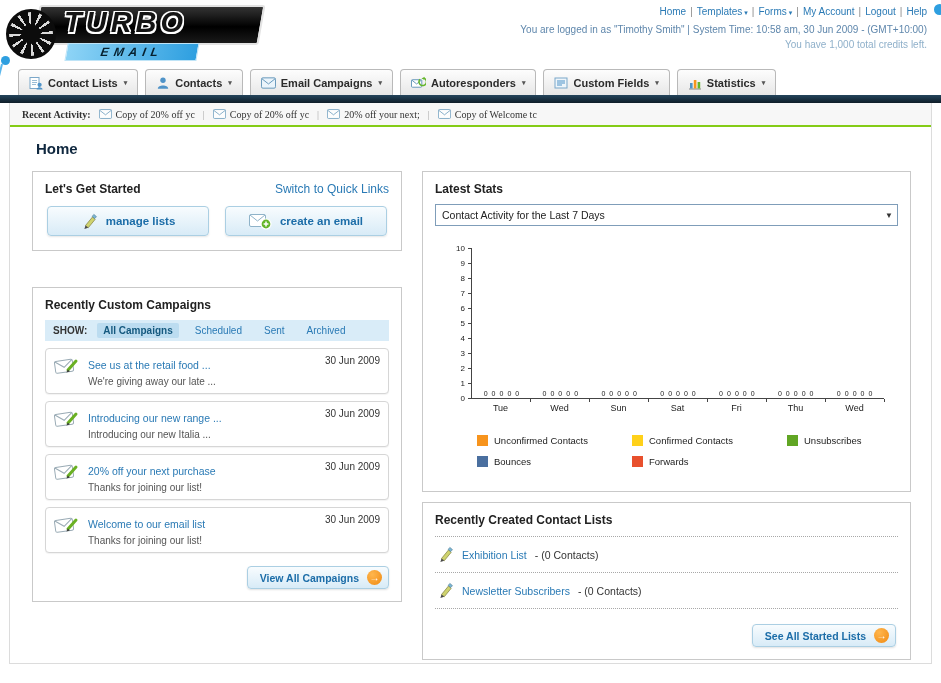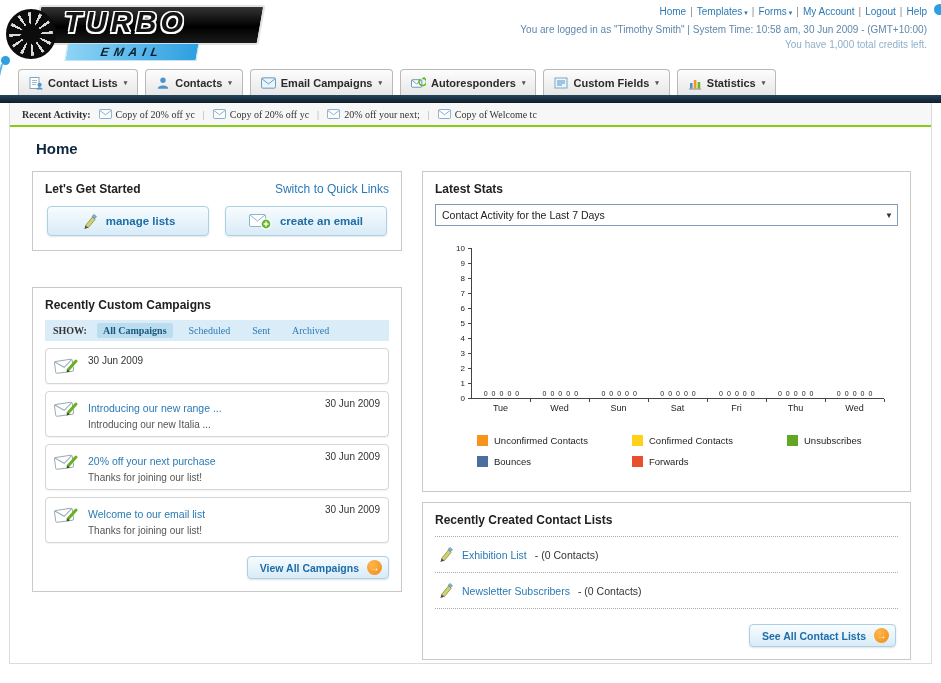--- a/index.html
+++ b/index.html
@@ -50,21 +50,21 @@
   .panel-title{font-size:12px;font-weight:bold;color:#222;}
   
   .gs-panel{margin-bottom:36px;}
   .gs-header{display:flex;justify-content:space-between;align-items:center;}
   .gs-link{font-size:12px;color:#2a7ab5;cursor:pointer;text-decoration:none;}
   .gs-buttons{display:flex;gap:16px;margin:10px 2px 4px;}
   .big-btn{display:flex;align-items:center;justify-content:center;gap:8px;width:163px;height:28px;
     background:linear-gradient(#f8fcfe,#d8ebf7);border:1px solid #abcfe3;border-radius:4px;
     color:#1c6da8;font-weight:bold;font-size:11.5px;cursor:pointer;box-shadow:0 1px 2px rgba(0,0,0,.1);}
   
-  .show-bar{display:flex;align-items:center;gap:10px;background:#d9ecf8;padding:3px 8px;margin-top:8px;font-size:10px;font-family:Liberation Serif, serif;}
+  .show-bar{display:flex;align-items:center;gap:10px;background:#d9ecf8;padding:3px 8px;margin-top:8px;font-size:10px;}
   .show-label{font-weight:bold;color:#333;}
   .filter{color:#2a7ab5;cursor:pointer;padding:2px 6px;border-radius:2px;}
   .filter.active{background:#bcdcf0;color:#15597f;font-weight:bold;}
   .camp-row{display:flex;align-items:flex-start;gap:8px;border:1px solid #d6d6d6;border-radius:4px;
     padding:6px 8px;margin-top:7px;background:#fff;box-shadow:0 1px 1px rgba(0,0,0,.05);}
   .camp-texts{flex:1;min-width:0;}
   .camp-title{color:#2a7ab5;font-size:10.5px;cursor:pointer;}
   .camp-sub{color:#555;font-size:10px;margin-top:3px;}
   .camp-date{font-size:10px;color:#333;white-space:nowrap;}
   .panel-footer{display:flex;justify-content:flex-end;margin-top:13px;margin-bottom:2px;}
@@ -283,20 +283,21 @@
                 <span class="icon">
                   <svg width="26" height="22" viewBox="0 0 26 22">
                     <g transform="rotate(-8 12 11)">
                       <rect x="1" y="5" width="18" height="12" rx="1.5" fill="#fff" stroke="#9aabb5"></rect>
                       <path d="M1.5 5.5 L10 12 L18.5 5.5" fill="none" stroke="#9aabb5"></path>
                     </g>
                     <path d="M14 15 L22 6" stroke="#6ab023" stroke-width="3" stroke-linecap="round"></path>
                     <path d="M12.4 17.6 l1.4 -3 l2 1.8 z" fill="#3c3c3c"></path>
                   </svg>
                 </span>
+                <div class="camp-texts"><a class="camp-title">See us at the retail food ...</a><div class="camp-sub">We're giving away our late ...</div></div>
                 <span class="camp-date">30 Jun 2009</span>
               </div>
               <div class="camp-row">
                 <span class="icon">
                   <svg width="26" height="22" viewBox="0 0 26 22">
                     <g transform="rotate(-8 12 11)">
                       <rect x="1" y="5" width="18" height="12" rx="1.5" fill="#fff" stroke="#9aabb5"></rect>
                       <path d="M1.5 5.5 L10 12 L18.5 5.5" fill="none" stroke="#9aabb5"></path>
                     </g>
                     <path d="M14 15 L22 6" stroke="#6ab023" stroke-width="3" stroke-linecap="round"></path>
@@ -496,21 +497,21 @@
                     <path d="M4.5 12.5 L3.4 16 L7.2 14.8 Z" fill="#4a4a4a"></path>
                     <rect x="11.6" y="2.2" width="3.4" height="2.6" transform="rotate(40 13.3 3.5)" fill="#79b7d6" stroke="#557f96" stroke-width="0.6"></rect>
                   </svg>
                 </span>
                 <a class="list-link">Newsletter Subscribers</a>
                 <span class="list-detail">- (0 Contacts)</span>
               </div>
             </div>
           <div class="lists-footer">
             <div class="cta-btn">
-              <span>See All Contact Lists</span>
+              <span>See All Started Lists</span>
               <span class="arrow-circle">→</span>
             </div>
           </div>
         </div>
 
       </div>
     </div>
   </div>
 </div>
 

